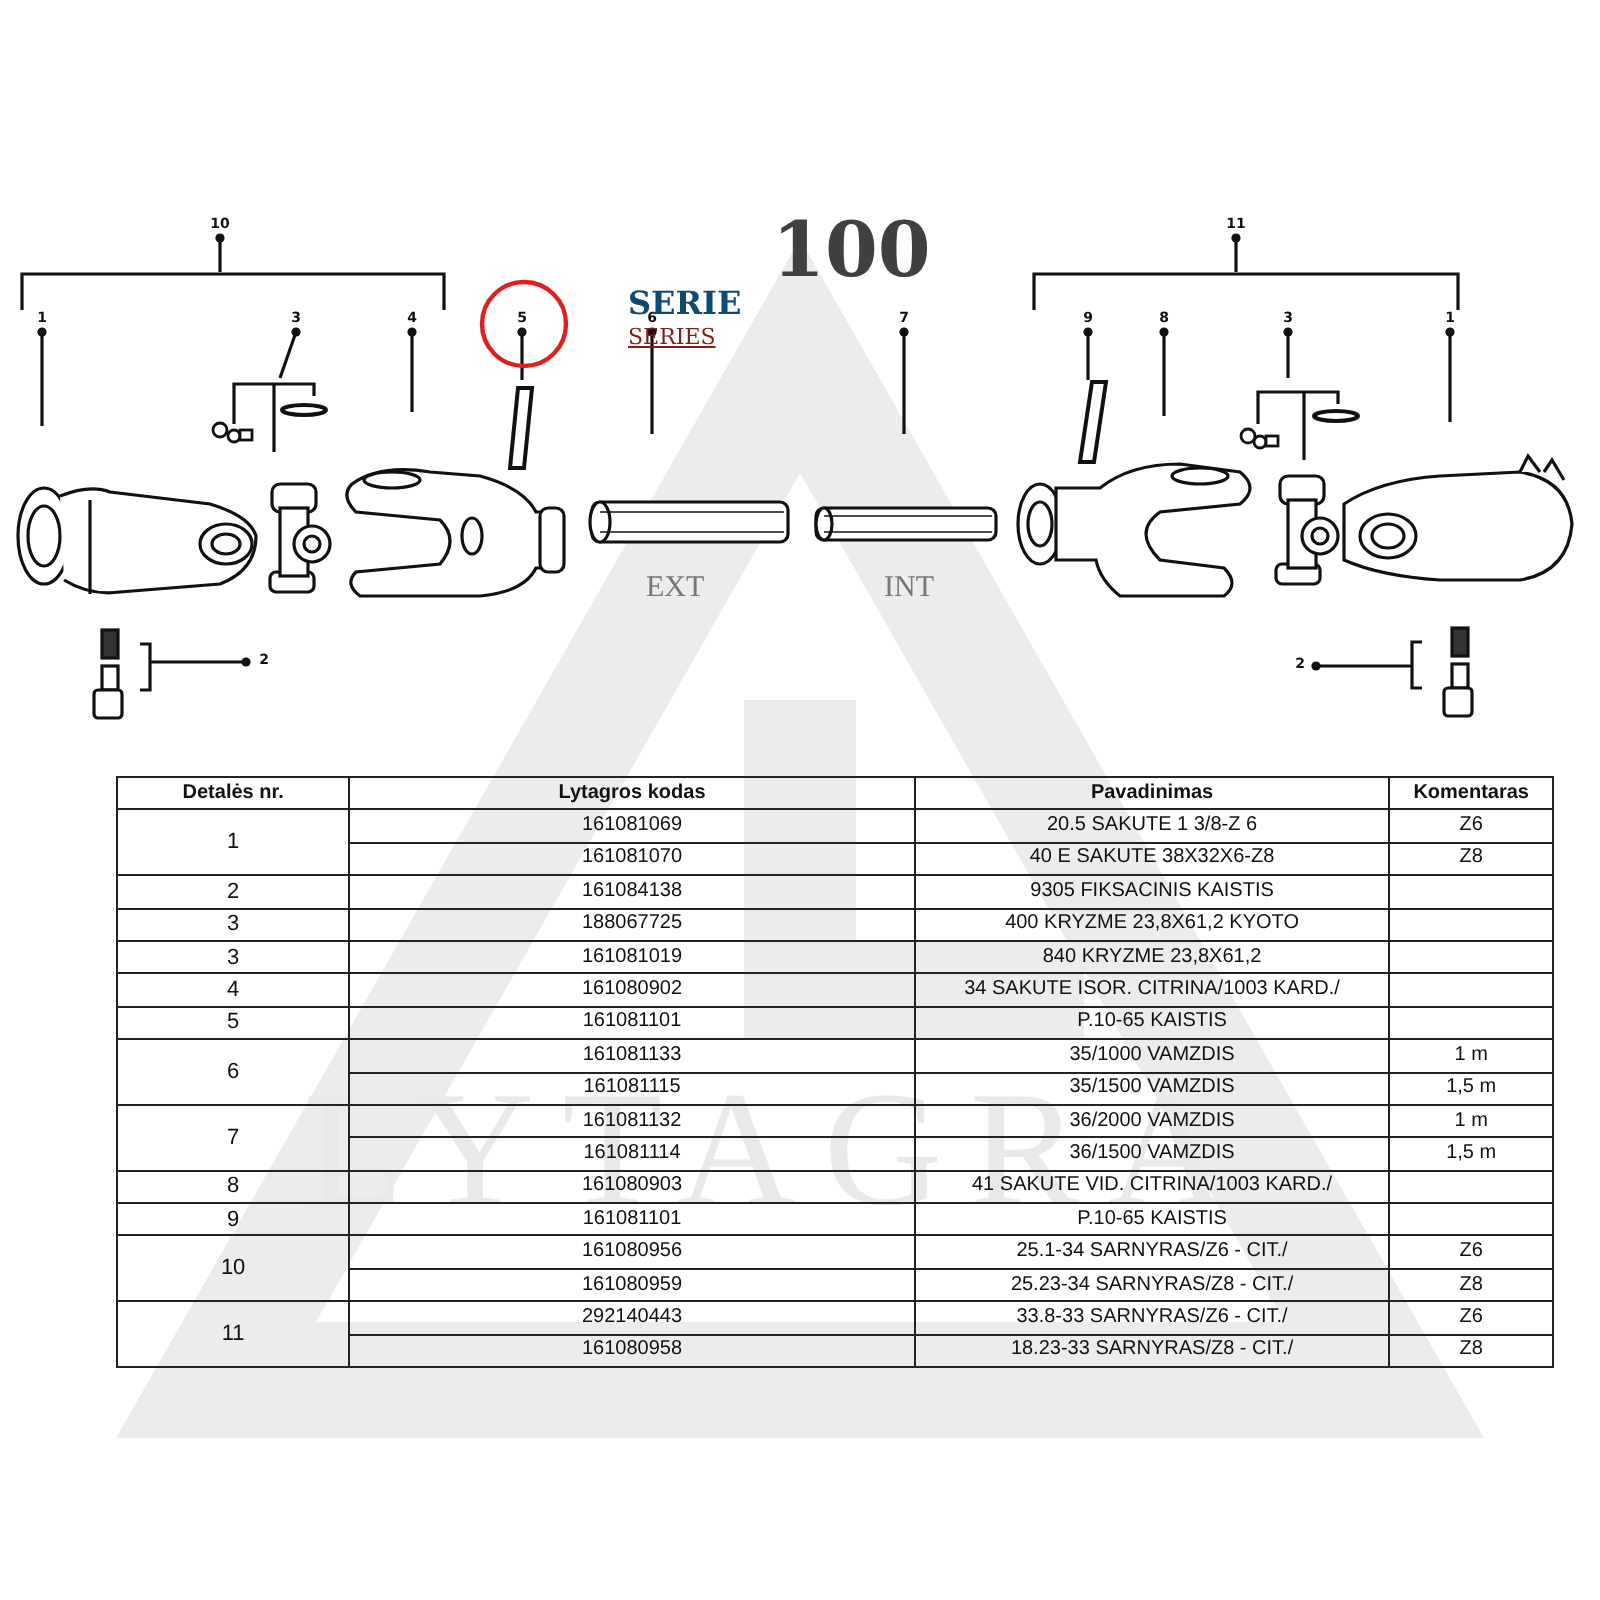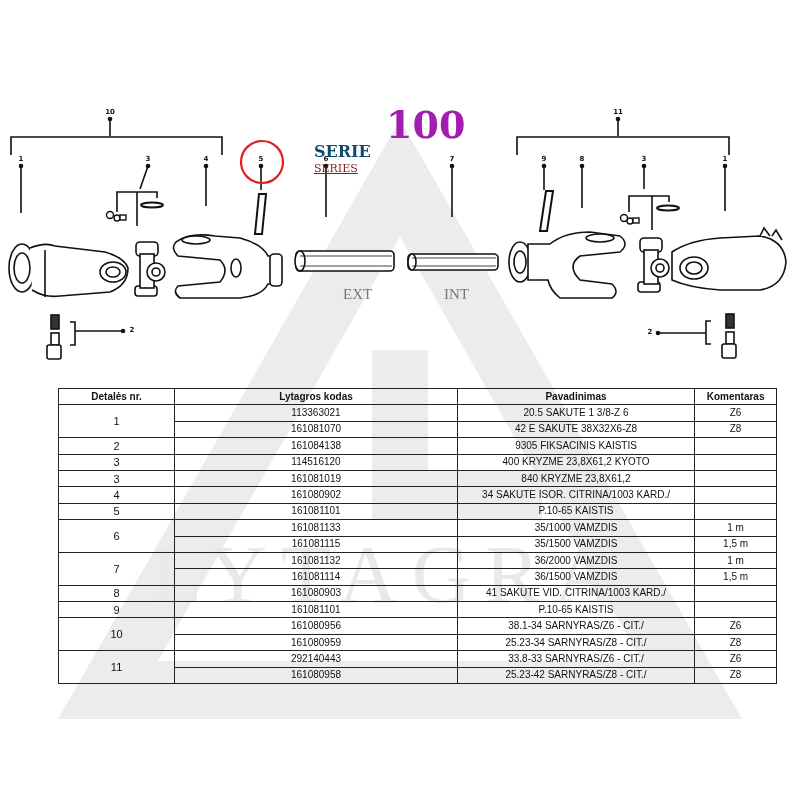--- a/index.html
+++ b/index.html
@@ -3,23 +3,23 @@
 <meta charset="utf-8">
 <style>
   html, body { margin:0; padding:0; }
   body { width:800px; height:800px; background:#ffffff; position:relative; overflow:hidden; font-family:"Liberation Sans", sans-serif; color:#111; }
   .watermark { position:absolute; left:0; top:0; width:632px; height:800px; pointer-events:none; z-index:0; }
   .wm-text { position:absolute; left:152px; top:528px; font-family:"Liberation Serif", serif; font-size:82px; letter-spacing:14px; color:#e9e9e9; }
   .diagram { position:absolute; left:0; top:0; width:800px; height:380px; z-index:1; }
   .title { position:absolute; left:314px; top:104px; z-index:2; }
   .title .serie { font-family:"DejaVu Serif", serif; font-weight:bold; font-size:16px; line-height:17px; color:#0c4a6e;margin-top:39px; }
   .title .series { font-family:"DejaVu Serif", serif; font-size:11px; line-height:17px; color:#7f1d1d;text-decoration:underline; }
-  .title .num { position:absolute; left:72px; top:-2px; font-family:"DejaVu Serif", serif; font-weight:bold; font-size:38px; color:#a21caf; }
+  .title .num { position:absolute; left:72px; top:-2px; font-family:"DejaVu Serif", serif; font-weight:bold; font-size:38px; color:#404040; }
   .label { position:absolute; font-family:"DejaVu Sans", sans-serif; font-size:7px; font-weight:bold; color:#111; transform:translateX(-50%); z-index:2; }
-  .shaft-label { position:absolute; font-family:"Liberation Serif", serif; font-size:15px; color:#777; z-index:2;margin-left:20px; }
+  .shaft-label { position:absolute; font-family:"Liberation Serif", serif; font-size:15px; color:#777; z-index:2; }
   table.parts { position:absolute; left:58px; top:388px; width:719px; border-collapse:collapse; z-index:2; font-family:"Liberation Sans", sans-serif; font-size:10px;border-radius:27px; }
   table.parts th, table.parts td { border:1px solid #222; padding:0; height:15.4px; text-align:center; vertical-align:middle; line-height:14px; background:transparent; }
   table.parts th { font-weight:bold; font-size:10px; }
   table.parts td.det { font-size:11px; }
   table.parts tr.grp-top td { border-top:1.6px solid #222; }
   col.c1 { width:115px; } col.c2 { width:280px; } col.c3 { width:235px; } col.c4 { width:81px; }
 </style>
 </head>
 <body>
 
@@ -182,21 +182,21 @@
 <div class="label" style="left:261px;top:155px;">5</div>
 <div class="label" style="left:326px;top:155px;">6</div>
 <div class="label" style="left:452px;top:155px;">7</div>
 <div class="label" style="left:544px;top:155px;">9</div>
 <div class="label" style="left:582px;top:155px;">8</div>
 <div class="label" style="left:644px;top:155px;">3</div>
 <div class="label" style="left:725px;top:155px;">1</div>
 <div class="label" style="left:650px;top:328px;">2</div>
 
 <div class="shaft-label" style="left:323px;top:286px;">EXT</div>
-<div class="shaft-label" style="left:424px;top:286px;">INT</div>
+<div class="shaft-label" style="left:442px;top:286px;">INT</div>
 
 <div class="title">
   <div class="serie">SERIE</div>
   <div class="series">SERIES</div>
   <div class="num">100</div>
 </div>
 
 <table class="parts">
   <colgroup>
       <col class="c1">
@@ -208,38 +208,38 @@
     <tr>
       <th>Detalės nr.</th>
       <th>Lytagros kodas</th>
       <th>Pavadinimas</th>
       <th>Komentaras</th>
     </tr>
   </thead>
   <tbody>
     <tr class="grp-top">
       <td class="det" rowspan="2">1</td>
-      <td>113363021</td>
+      <td>161081069</td>
       <td>20.5 SAKUTE 1 3/8-Z 6</td>
       <td>Z6</td>
     </tr>
     <tr>
       <td>161081070</td>
-      <td>42 E SAKUTE 38X32X6-Z8</td>
+      <td>40 E SAKUTE 38X32X6-Z8</td>
       <td>Z8</td>
     </tr>
     <tr class="grp-top">
       <td class="det">2</td>
       <td>161084138</td>
       <td>9305 FIKSACINIS KAISTIS</td>
       <td></td>
     </tr>
     <tr class="grp-top">
       <td class="det">3</td>
-      <td>114516120</td>
+      <td>188067725</td>
       <td>400 KRYZME 23,8X61,2 KYOTO</td>
       <td></td>
     </tr>
     <tr class="grp-top">
       <td class="det">3</td>
       <td>161081019</td>
       <td>840 KRYZME 23,8X61,2</td>
       <td></td>
     </tr>
     <tr class="grp-top">
@@ -284,33 +284,33 @@
     </tr>
     <tr class="grp-top">
       <td class="det">9</td>
       <td>161081101</td>
       <td>P.10-65 KAISTIS</td>
       <td></td>
     </tr>
     <tr class="grp-top">
       <td class="det" rowspan="2">10</td>
       <td>161080956</td>
-      <td>38.1-34 SARNYRAS/Z6 - CIT./</td>
+      <td>25.1-34 SARNYRAS/Z6 - CIT./</td>
       <td>Z6</td>
     </tr>
     <tr>
       <td>161080959</td>
       <td>25.23-34 SARNYRAS/Z8 - CIT./</td>
       <td>Z8</td>
     </tr>
     <tr class="grp-top">
       <td class="det" rowspan="2">11</td>
       <td>292140443</td>
       <td>33.8-33 SARNYRAS/Z6 - CIT./</td>
       <td>Z6</td>
     </tr>
     <tr>
       <td>161080958</td>
-      <td>25.23-42 SARNYRAS/Z8 - CIT./</td>
+      <td>18.23-33 SARNYRAS/Z8 - CIT./</td>
       <td>Z8</td>
     </tr>
   </tbody>
 </table>
 
 </body></html>

